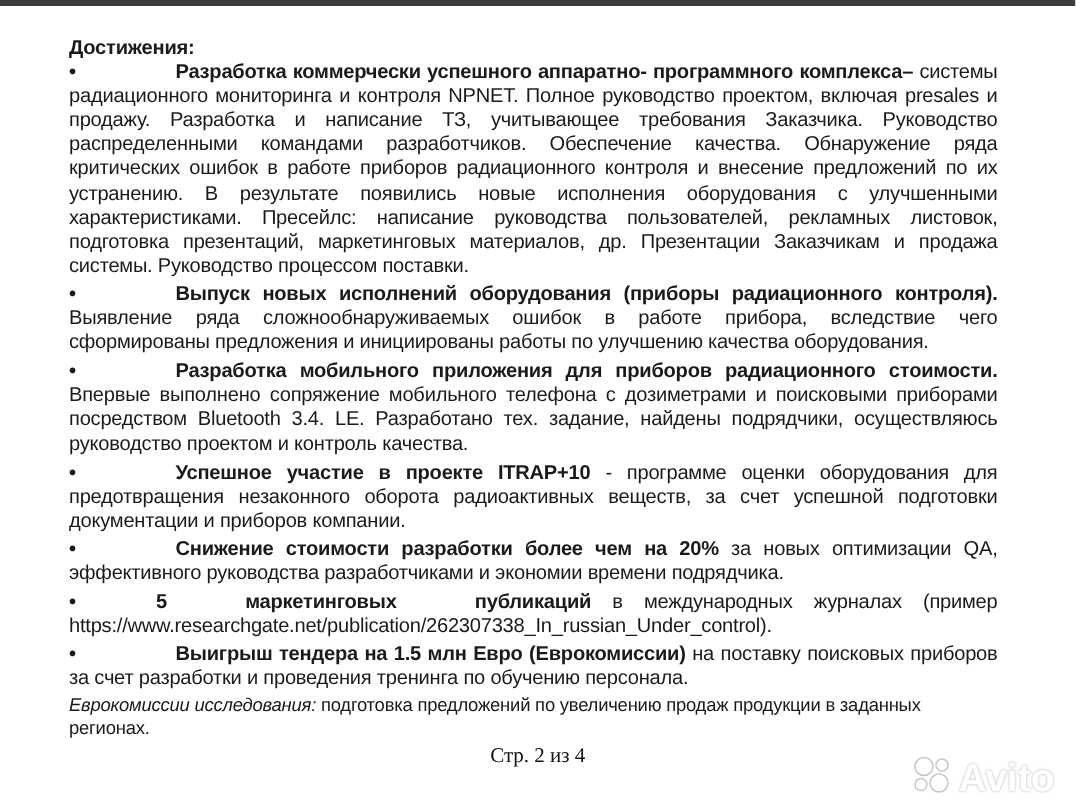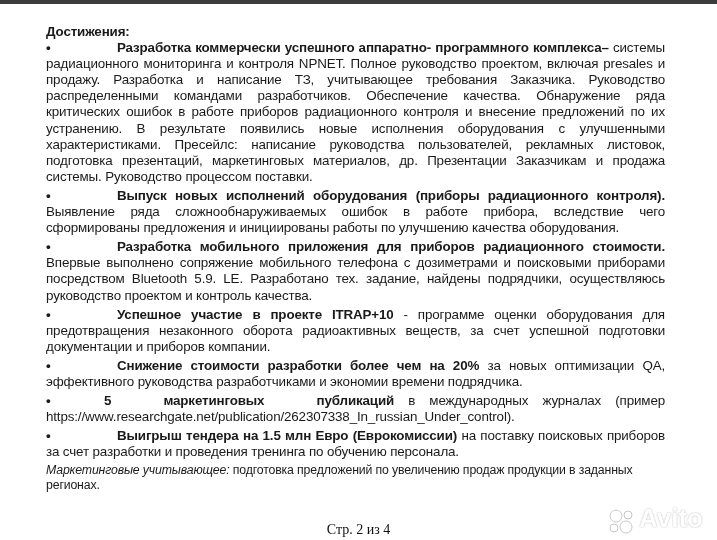--- a/index.html
+++ b/index.html
@@ -54,32 +54,32 @@
     .duties-heading {
       font-weight: bold;
       font-size: 12.6px;
       margin: 2px 0 0 0;
     }
     .duties i { font-style: italic; }
     .footer {
       position: absolute;
       left: 0;
       width: 717px;
-      top: 522px;
+      top: 497px;
       text-align: center;
       font-family: "Liberation Serif", serif;
       font-size: 14px;
       color: #111;
     }
     .watermark {
       position: absolute;
       right: 14px;
       top: 503px;
       display: flex;
-      align-items: flex-end;
+      align-items: flex-start;
       gap: 2px;
       color: #ffffff;
       font-family: "Liberation Sans", sans-serif;
       font-size: 26px;
       font-weight: bold;
       text-shadow: 0 0 2px #c8c8c8, 0 0 1px #b0b0b0;
       opacity: 0.95;
     }
     .watermark svg { display: block; }
   </style>
@@ -93,41 +93,41 @@
 
   <p class="item">
     <span class="bullet">•</span><b>Разработка коммерчески успешного аппаратно- программного комплекса–</b><span> системы радиационного мониторинга и контроля NPNET. Полное руководство проектом, включая presales и продажу. Разработка и написание ТЗ, учитывающее требования Заказчика. Руководство распределенными командами разработчиков. Обеспечение качества. Обнаружение ряда критических ошибок в работе приборов радиационного контроля и внесение предложений по их устранению. В результате появились новые исполнения оборудования с улучшенными характеристиками. Пресейлс: написание руководства пользователей, рекламных листовок, подготовка презентаций, маркетинговых материалов, др. Презентации Заказчикам и продажа системы. Руководство процессом поставки.</span>
   </p>
 
   <p class="item">
     <span class="bullet">•</span><b>Выпуск новых исполнений оборудования (приборы радиационного контроля).</b><span> Выявление ряда сложнообнаруживаемых ошибок в работе прибора, вследствие чего сформированы предложения и инициированы работы по улучшению качества оборудования.</span>
   </p>
 
   <p class="item">
-    <span class="bullet">•</span><b>Разработка мобильного приложения для приборов радиационного стоимости.</b><span> Впервые выполнено сопряжение мобильного телефона с дозиметрами и поисковыми приборами посредством Bluetooth 5.9. LE. Разработано тех. задание, найдены подрядчики, осуществляюсь руководство проектом и контроль качества.</span>
+    <span class="bullet">•</span><b>Разработка мобильного приложения для приборов радиационного стоимости.</b><span> Впервые выполнено сопряжение мобильного телефона с дозиметрами и поисковыми приборами посредством Bluetooth 3.4. LE. Разработано тех. задание, найдены подрядчики, осуществляюсь руководство проектом и контроль качества.</span>
   </p>
 
   <p class="item">
     <span class="bullet">•</span><b>Успешное участие в проекте ITRAP+10</b><span> - программе оценки оборудования для предотвращения незаконного оборота радиоактивных веществ, за счет успешной подготовки документации и приборов компании.</span>
   </p>
 
   <p class="item">
     <span class="bullet">•</span><b>Снижение стоимости разработки более чем на 20%</b><span> за новых оптимизации QA, эффективного руководства разработчиками и экономии времени подрядчика.</span>
   </p>
 
   <p class="item">
     <span class="bullet" style="width:14px">•</span><b style="word-spacing:38px">5 маркетинговых публикаций</b><span style="word-spacing:0"> в международных журналах (пример https://www.researchgate.net/publication/262307338_In_russian_Under_control).</span>
   </p>
 
   <p class="item">
     <span class="bullet">•</span><b>Выигрыш тендера на 1.5 млн Евро (Еврокомиссии)</b><span> на поставку поисковых приборов за счет разработки и проведения тренинга по обучению персонала.</span>
   </p>
 
   <p class="duties">
-    <i>Маркетинговые учитывающее:</i><span> подготовка предложений по увеличению продаж продукции в заданных регионах.</span>
+    <i>Еврокомиссии исследования:</i><span> подготовка предложений по увеличению продаж продукции в заданных регионах.</span>
   </p>
 </div>
 
 <div class="footer">Стр. 2 из 4</div>
 
 <div class="watermark">
   <span>
     <svg width="30" height="26" viewBox="0 0 30 26">
       <circle cx="9" cy="8" r="6" fill="#ffffff" stroke="#c4c4c4" stroke-width="1"></circle>
       <circle cx="21" cy="7" r="4" fill="#ffffff" stroke="#c4c4c4" stroke-width="1"></circle>

